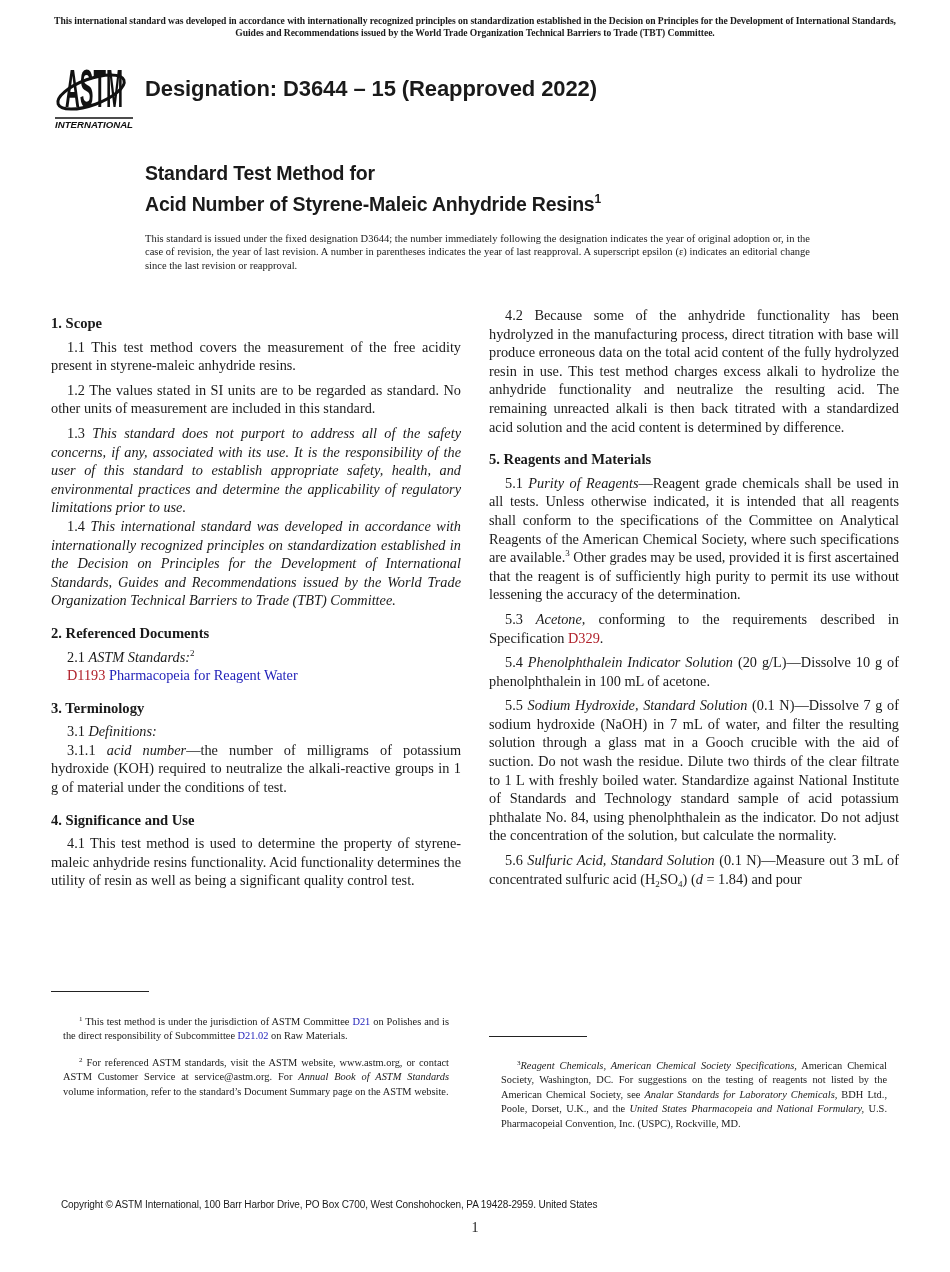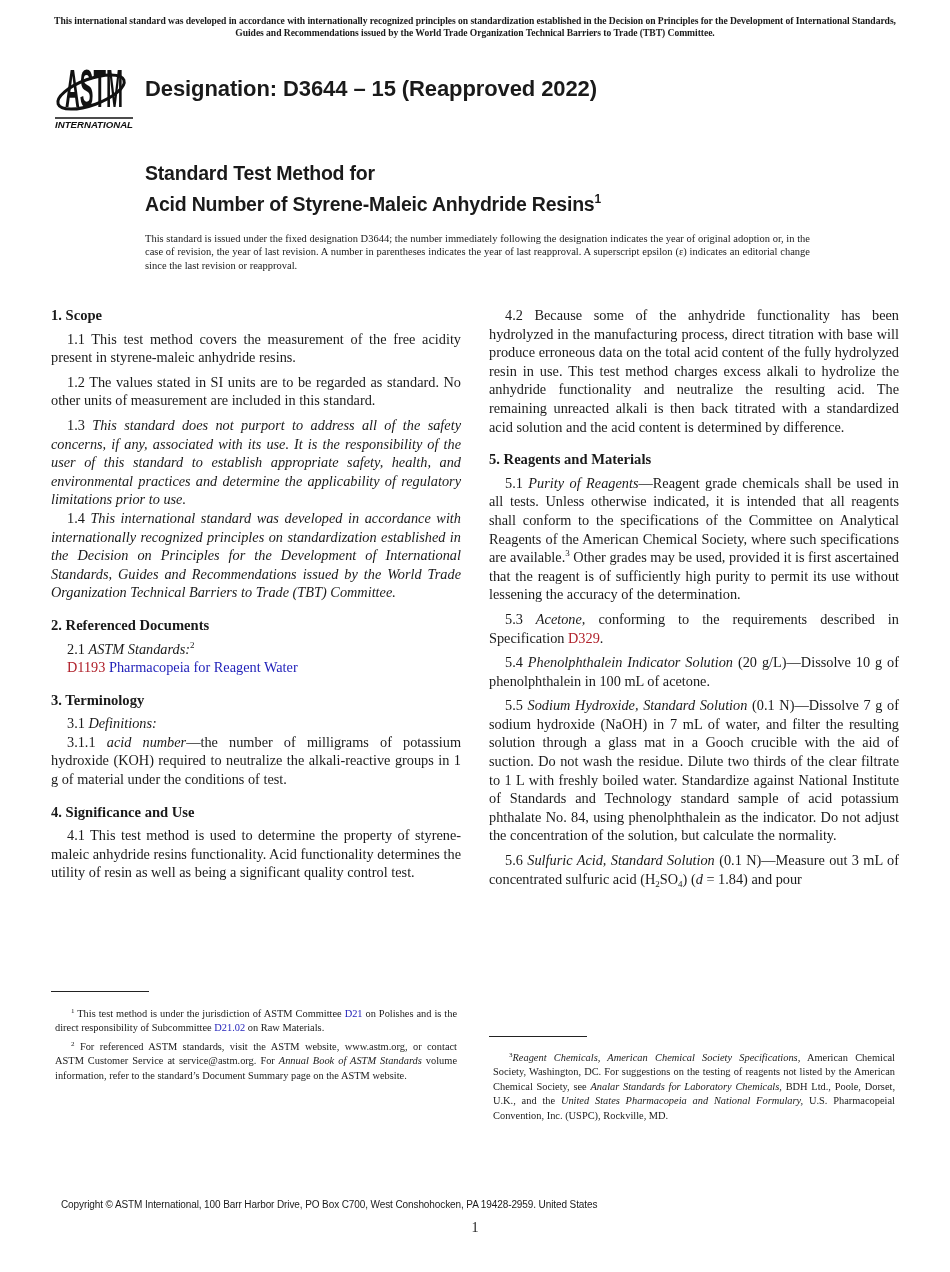--- a/index.html
+++ b/index.html
@@ -19,31 +19,31 @@
   .issue-note { position: absolute; left: 145px; top: 232px; width: 665px; font-family: "Liberation Serif", serif;
     font-size: 10.5px; line-height: 13.4px; text-align: justify; }
 
   .col { position: absolute; top: 306px; width: 410px; font-family: "Liberation Serif", serif;
     font-size: 14.3px; line-height: 18.6px; }
   .col-left { left: 51px; }
   .col-right { left: 489px; }
   .col p { margin: 0 0 6px 0; text-indent: 16px; text-align: justify; }
   .col p.tight { margin-bottom: 0; }
   .col h2 { font-size: 14.6px; font-weight: bold; margin: 14px 0 5px 0; }
-  .col h2.first { margin-top: 0; }
+  .col h2.first { margin-top: 8px; }
   .col .ref-line { margin: 0; padding-left: 16px; }
   .red { color: #b0202a; }
   .blue { color: #1d1db8; }
   i { font-style: italic; }
   sup.fn { font-size: 9px; vertical-align: 6px; line-height: 0; }
   sub { font-size: 9px; vertical-align: -3px; line-height: 0; }
 
   .fn-rule { position: absolute; height: 0; border-top: 1px solid #222; width: 98px; }
   .footnotes { position: absolute; width: 410px; font-family: "Liberation Serif", serif; font-size: 10.4px; line-height: 14.4px; }
-  .footnotes p { margin: 4px; text-indent: 16px; text-align: justify; }
+  .footnotes p { margin: 12px; text-indent: 16px; text-align: justify; }
   .footnotes sup { font-size: 7px; vertical-align: 4px; line-height: 0; }
 
   .copyright { position: absolute; left: 61px; top: 1199px; font-family: Liberation Sans, sans-serif; font-size: 10px; letter-spacing: -0.1px; }
   .page-number { position: absolute; left: 0; width: 950px; top: 1220px; text-align: center; font-family: "Liberation Serif", serif; font-size: 14px; }
 </style>
 </head>
 <body>
 
 <div class="top-notice">This international standard was developed in accordance with internationally recognized principles on standardization established in the Decision on Principles for the Development of International Standards, Guides and Recommendations issued by the World Trade Organization Technical Barriers to Trade (TBT) Committee.</div>
 

